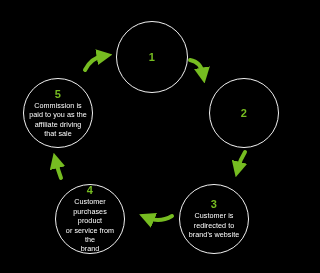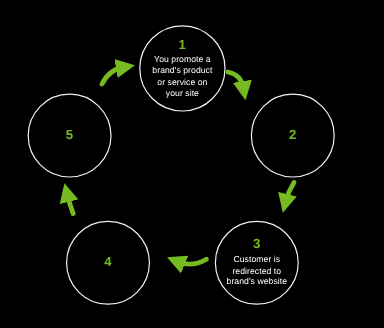--- a/index.html
+++ b/index.html
@@ -93,38 +93,42 @@
       <path d="M 61,178 Q 58,170 56,162" fill="none" stroke="#76bc21" stroke-width="4" stroke-linecap="round" marker-end="url(#head-1)"></path>
     </g>
 
     <g>
       <path d="M 85,70 Q 91,58 103,56" fill="none" stroke="#76bc21" stroke-width="4" stroke-linecap="round" marker-end="url(#head-1)"></path>
     </g>
   </svg>
 
   <div class="node" id="node-1">
     <div class="node-number">1</div>
-    <div class="node-text">You promote a
-brand's product
-or service on
-your site</div>
   </div>
 
   <div class="node" id="node-2">
     <div class="node-number">2</div>
   </div>
 
   <div class="node" id="node-3">
     <div class="node-number">3</div>
     <div class="node-text">Customer is
 redirected to
 brand's website</div>
   </div>
 
   <div class="node" id="node-4">
     <div class="node-number">4</div>
+    <div class="node-text">Customer
+purchases product
+or service from the
+brand</div>
   </div>
 
   <div class="node" id="node-5">
     <div class="node-number">5</div>
+    <div class="node-text">Commission is
+paid to you as the
+affiliate driving
+that sale</div>
   </div>
 
 </div>
 
 </body></html>

